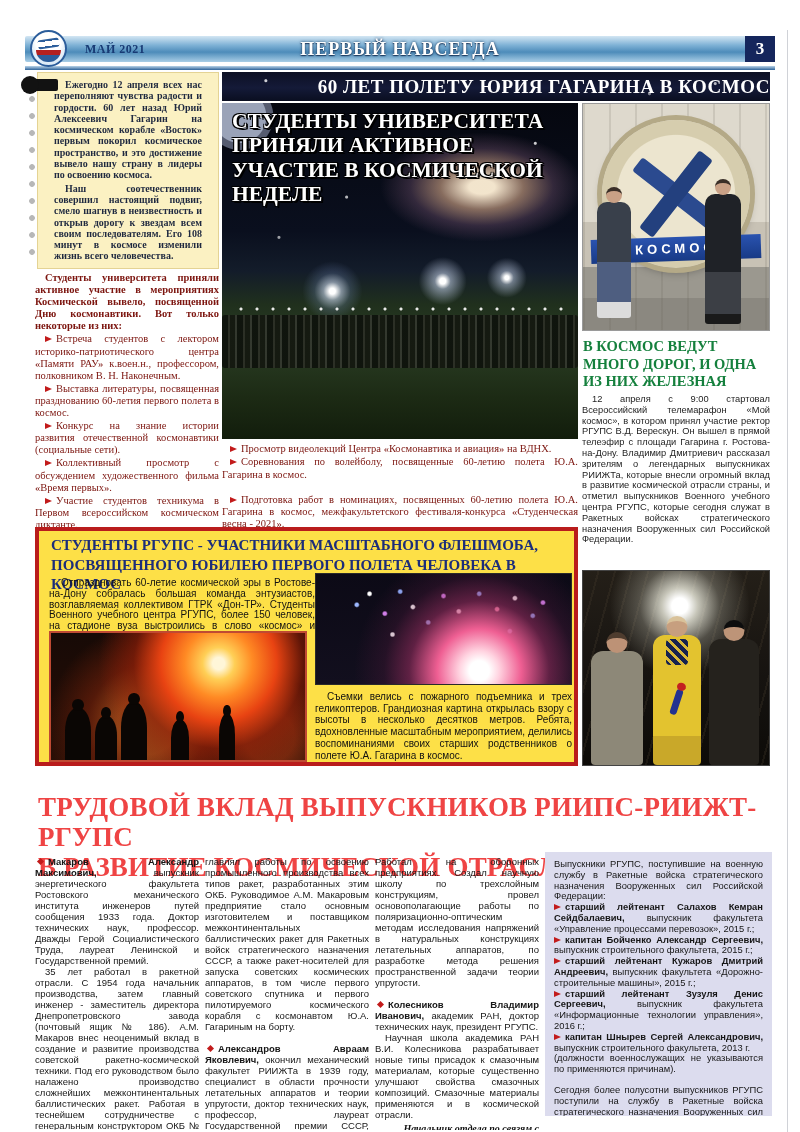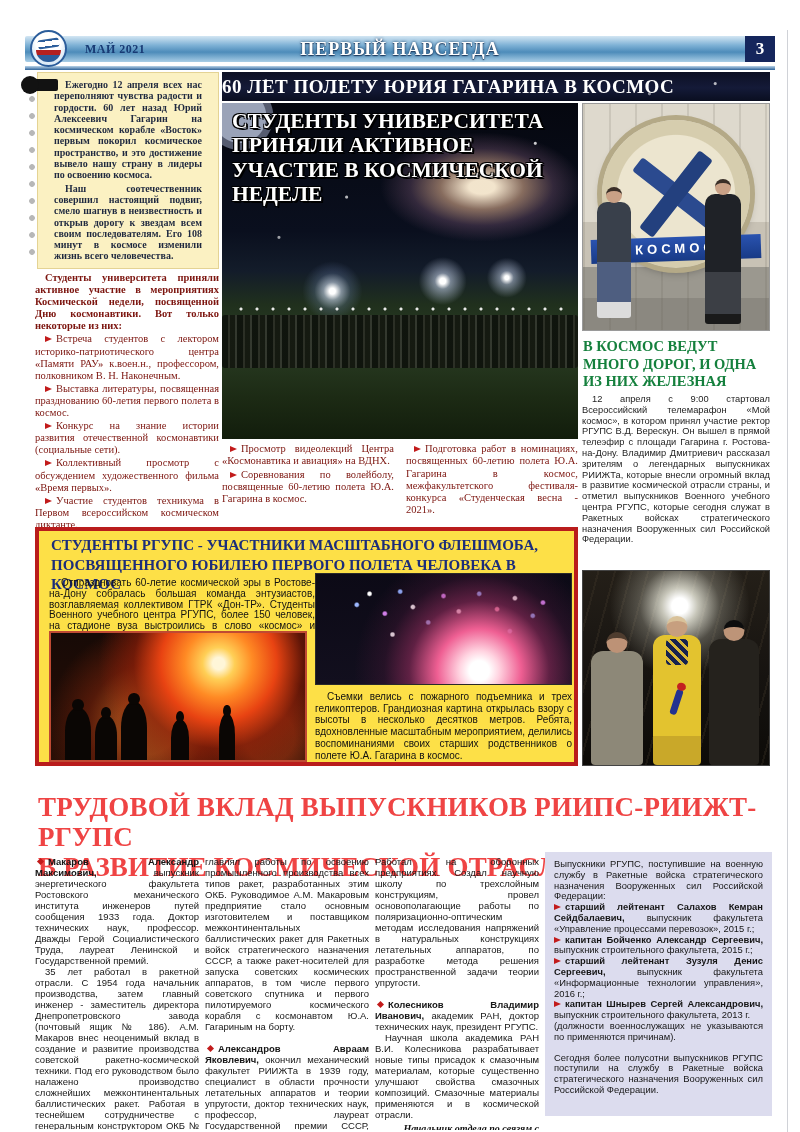--- a/index.html
+++ b/index.html
@@ -20,21 +20,21 @@
     background:linear-gradient(180deg,#b8d3e8,#2f649a);}
   .logo{position:absolute;left:30px;top:30px;width:37px;height:37px;border-radius:50%;z-index:5;
     background:radial-gradient(circle at 50% 32%,#ffffff 0 44%,#e8f2fa 58%,#cfe3f2 100%);
     border:2px solid #2b5d9b;box-sizing:border-box;overflow:hidden;}
   .logo::before{content:"";position:absolute;left:6px;right:6px;top:7px;height:9px;
     background:linear-gradient(180deg,#2b5d9b 0 2px,#fff 2px 7px,#2b5d9b 7px 9px);border-radius:2px;transform:rotate(-8deg);}
   .logo::after{content:"";position:absolute;left:4px;right:4px;bottom:3px;height:12px;border-radius:0 0 14px 14px;
     background:linear-gradient(180deg,#b32020 0 45%,#2b5d9b 45% 100%);}
 
   
-  .banner{position:absolute;left:222px;top:72px;width:548px;height:29px;color:#fff;text-align:left;
+  .banner{position:absolute;left:222px;top:72px;width:548px;height:29px;color:#fff;text-align:right;
     font:bold 19px/29px "Liberation Serif",serif;letter-spacing:.5px;
     background-image:
       radial-gradient(circle at 8% 30%,rgba(255,255,255,.8) 0 1px,transparent 2px),
       radial-gradient(circle at 20% 70%,rgba(255,255,255,.6) 0 1px,transparent 2px),
       radial-gradient(circle at 90% 40%,rgba(255,255,255,.7) 0 1px,transparent 2px),
       radial-gradient(circle at 78% 75%,rgba(255,255,255,.5) 0 1px,transparent 2px),
       linear-gradient(180deg,#0c1024 0%,#141a38 55%,#0a0e20 100%);}
 
   
   .note{position:absolute;left:37px;top:72px;width:182px;height:197px;background:#fbf1c2;
@@ -75,21 +75,21 @@
   .events .intro{font-weight:bold;margin:0 0 1px;text-indent:10px;}
   .events p{margin:0 0 1px;text-indent:10px;}
 
   .arrow{display:inline-block;width:0;height:0;border-left:7px solid #c21b1b;
     border-top:3.5px solid transparent;border-bottom:3.5px solid transparent;margin-right:4px;}
   .diamond{display:inline-block;width:5px;height:5px;background:#c21b1b;transform:rotate(45deg);
     margin:0 5px 1px 3px;}
 
   
   .captions{position:absolute;left:222px;top:443px;width:356px;display:flex;gap:12px;
-    color:#7c150f;font:10.5px/12.3px "Liberation Serif",serif;text-align:justify;}
+    color:#7c150f;font:10.5px/12.3px "Liberation Serif",serif;text-align:justify;flex-direction:column;}
   .captions .cap-col{flex:1;}
   .captions p{margin:0 0 1px;text-indent:8px;}
 
   
   .right-photo{position:absolute;left:582px;top:103px;width:188px;height:228px;overflow:hidden;border:1px solid #9a9a9a;box-sizing:border-box;
     background:
       repeating-linear-gradient(90deg,rgba(95,90,78,.15) 0 2px,transparent 2px 26px),
       linear-gradient(180deg,#ded9cd 0 52%,#c8c2b5 52% 72%,#9b988f 72% 86%,#8b8880 86% 100%);}
   .clock{position:absolute;left:50%;top:40%;transform:translate(-50%,-50%);width:148px;height:148px;border-radius:50%;z-index:1;
     background:radial-gradient(circle,#ece5cf 0 56%,#d6cdae 57% 78%,#c3b890 79% 100%);
@@ -216,21 +216,21 @@
     <p>Наш соотечественник совершил настоящий подвиг, смело шагнув в неизвестность и открыв дорогу к звездам всем своим последователям. Его 108 минут в космосе изменили жизнь всего человечества.</p>
   </div>
 
   <div class="main-photo">
     <div class="lights"></div>
     <div class="crowd"></div>
     <h1 class="main-headline">СТУДЕНТЫ УНИВЕРСИТЕТА ПРИНЯЛИ АКТИВНОЕ УЧАСТИЕ В КОСМИЧЕСКОЙ НЕДЕЛЕ</h1>
   </div>
 
   <div class="events">
-    <p class="intro">Студенты университета приняли активное участие в мероприятиях Космической недели, посвященной Дню космонавтики. Вот только некоторые из них:</p>
+    <p class="intro">Студенты университета приняли активное участие в мероприятиях Космической вывело, посвященной Дню космонавтики. Вот только некоторые из них:</p>
     <p><span class="arrow"></span><span>Встреча студентов с лектором историко-патриотического центра «Памяти РАУ» к.воен.н., профессором, полковником В. Н. Наконечным.</span></p>
     <p><span class="arrow"></span><span>Выставка литературы, посвященная празднованию 60-летия первого полета в космос.</span></p>
     <p><span class="arrow"></span><span>Конкурс на знание истории развития отечественной космонавтики (социальные сети).</span></p>
     <p><span class="arrow"></span><span>Коллективный просмотр с обсуждением художественного фильма «Время первых».</span></p>
     <p><span class="arrow"></span><span>Участие студентов техникума в Первом всероссийском космическом диктанте.</span></p>
   </div>
 
   <div class="captions">
     <div class="cap-col">
       <p><span class="arrow"></span><span>Просмотр видеолекций Центра «Космонавтика и авиация» на ВДНХ.</span></p>
@@ -291,19 +291,20 @@
     <p class="gap"><span class="diamond"></span><b>Колесников Владимир Иванович,</b><span> академик РАН, доктор технических наук, президент РГУПС.</span></p>
     <p class="ind">Научная школа академика РАН В.И. Колесникова разрабатывает новые типы присадок к смазочным материалам, которые существенно улучшают свойства смазочных композиций. Смазочные материалы применяются и в космической отрасли.</p>
     <p class="signature">Начальник отдела по связям с общественностью</p>
 
   </div>
 
   <div class="col4-box">
     <p class="ind">Выпускники РГУПС, поступившие на военную службу в Ракетные войска стратегического назначения Вооруженных сил Российской Федерации:</p>
     <p><span class="arrow"></span><b>старший лейтенант Салахов Кемран Сейдбалаевич,</b><span> выпускник факультета «Управление процессами перевозок», 2015 г.;</span></p>
     <p><span class="arrow"></span><b>капитан Бойченко Александр Сергеевич,</b><span> выпускник строительного факультета, 2015 г.;</span></p>
+    <p><span class="arrow"></span><b>старший лейтенант Кужаров Дмитрий Андреевич,</b><span> выпускник факультета «Дорожно-строительные машины», 2015 г.;</span></p>
     <p><span class="arrow"></span><b>старший лейтенант Зузуля Денис Сергеевич,</b><span> выпускник факультета «Информационные технологии управления», 2016 г.;</span></p>
     <p><span class="arrow"></span><b>капитан Шнырев Сергей Александрович,</b><span> выпускник строительного факультета, 2013 г.</span></p>
     <p>(должности военнослужащих не указываются по применяются причинам).</p>
     <p class="gap">Сегодня более полусотни выпускников РГУПС поступили на службу в Ракетные войска стратегического назначения Вооруженных сил Российской Федерации.</p>
   </div>
 
 </div>
 
 </body></html>

